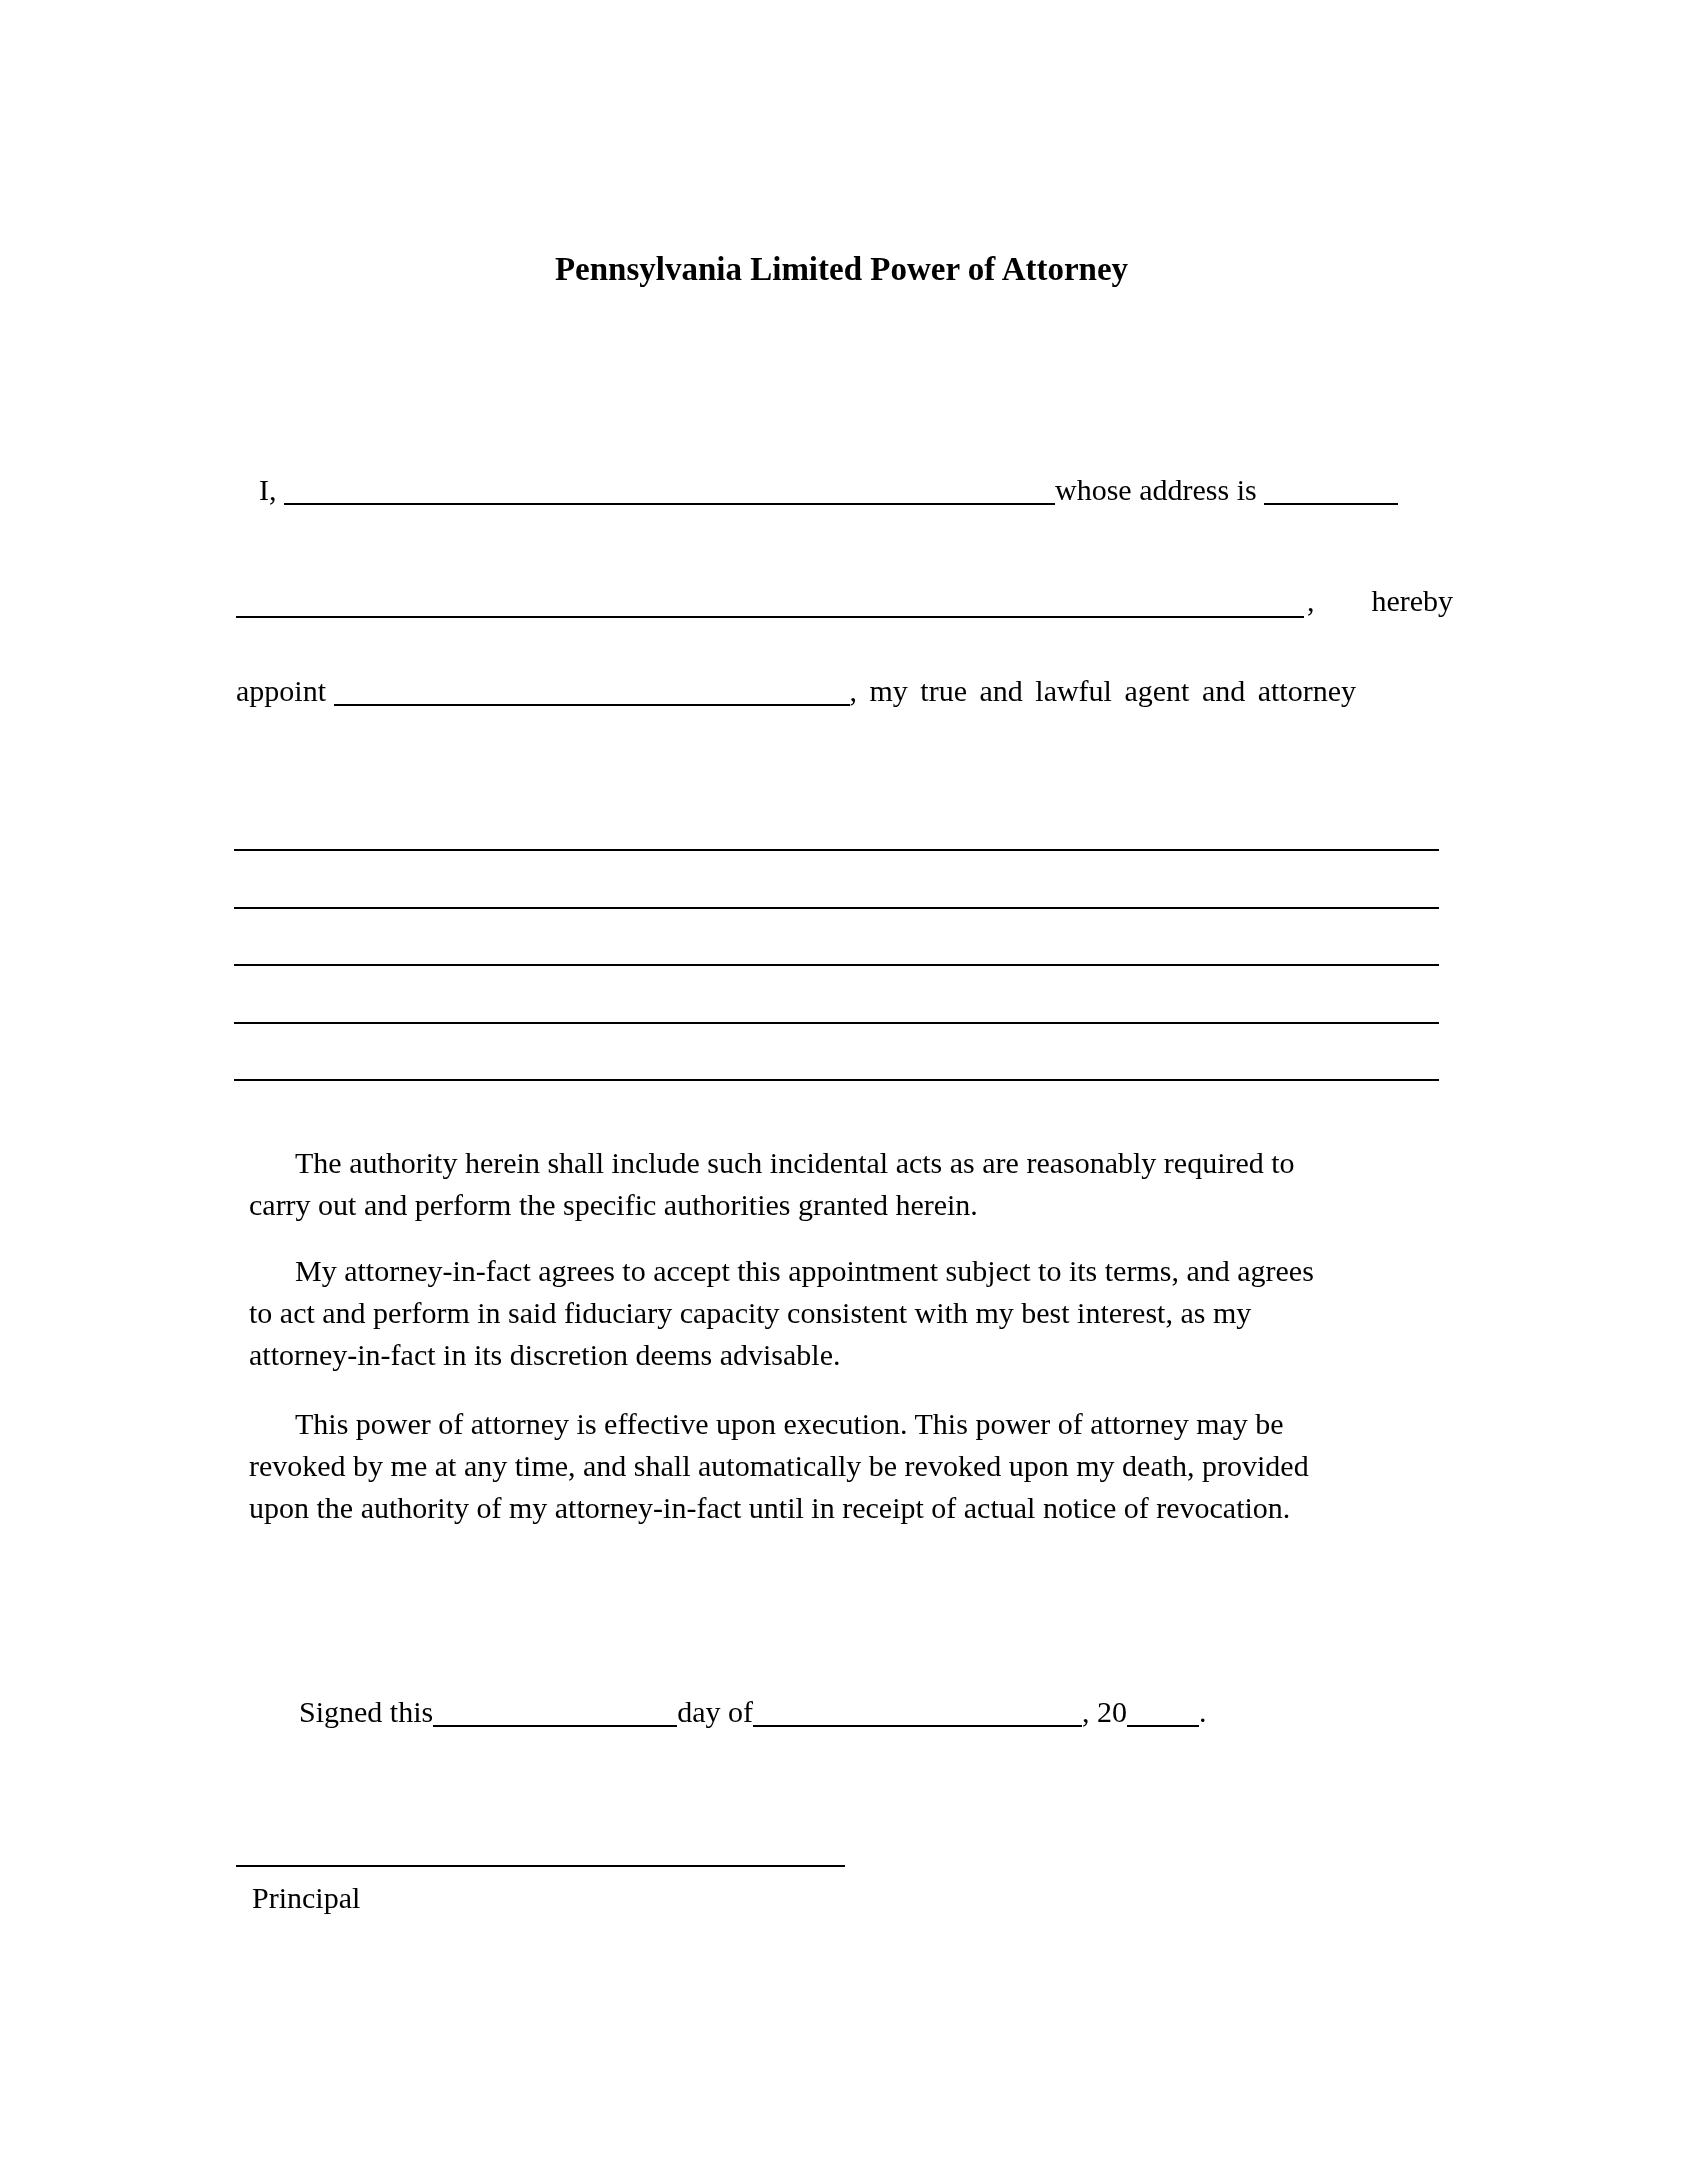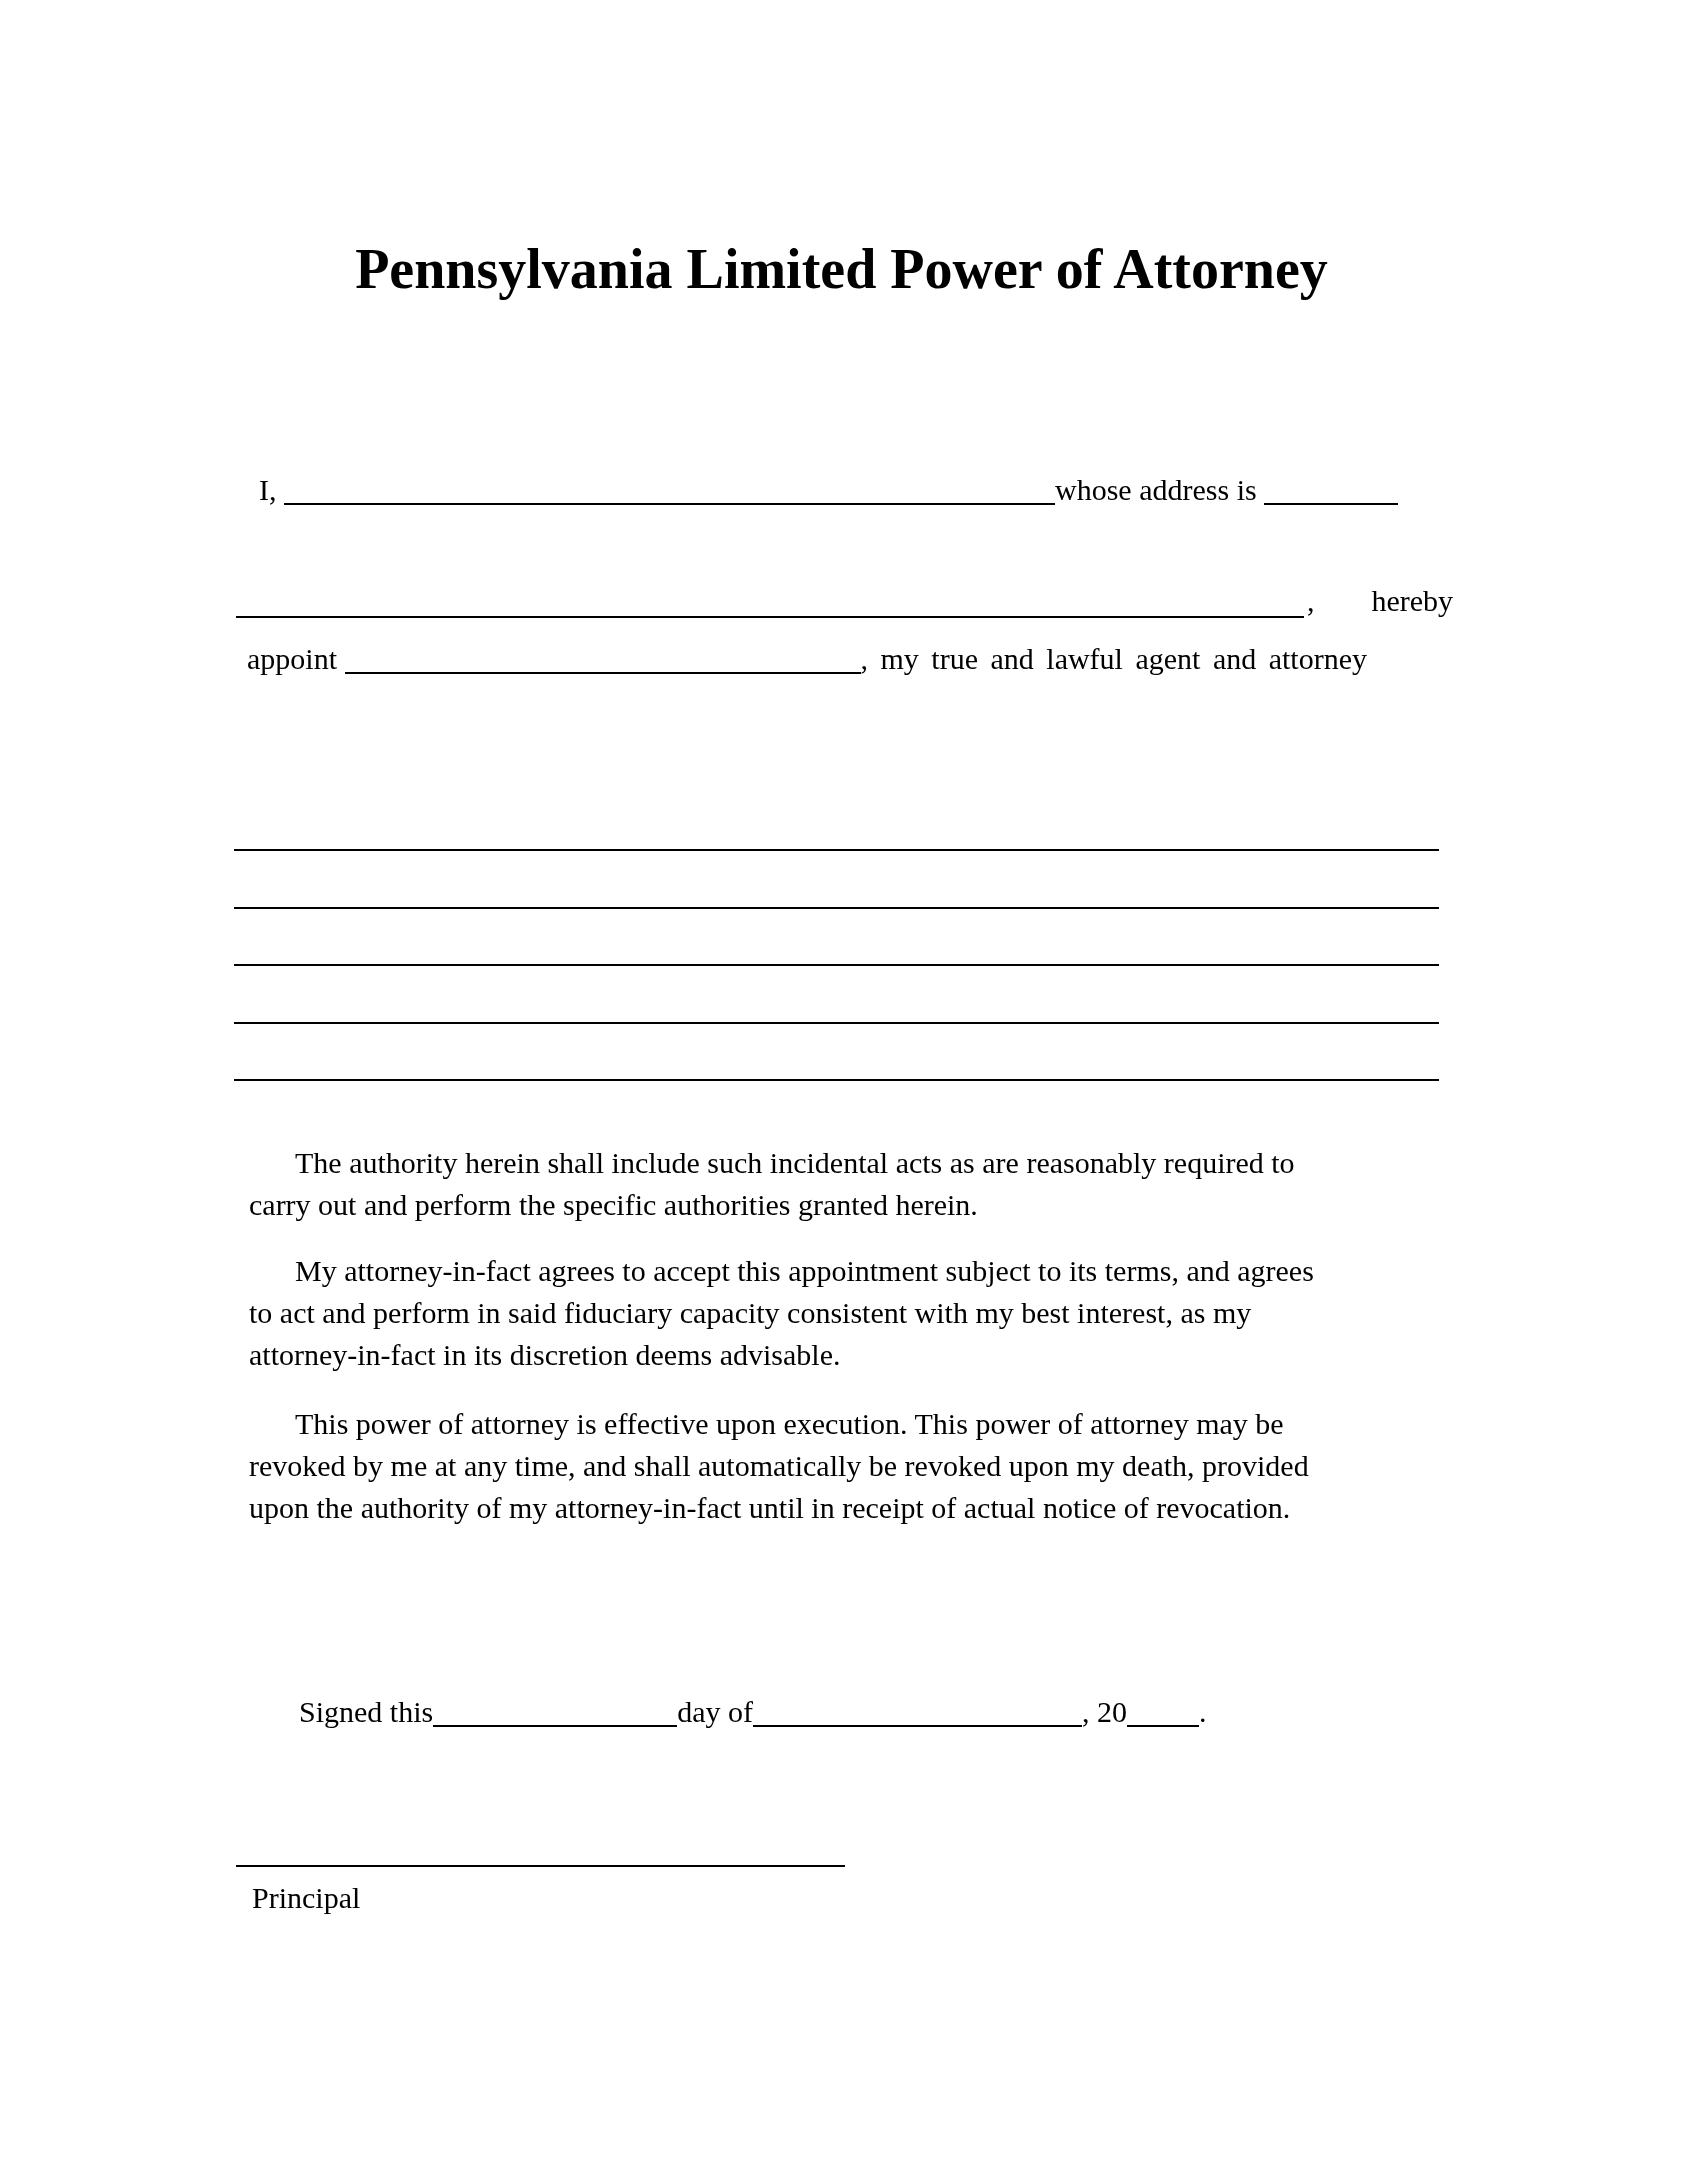--- a/index.html
+++ b/index.html
@@ -6,21 +6,21 @@
   .page{
     position:relative;
     width:1683px;height:2178px;
     background:#ffffff;color:#000000;
     font-family:"Liberation Serif","DejaVu Serif",serif;
     font-size:30px;
     overflow:hidden;
   }
   .doc-title{
     position:absolute;top:244px;left:0;width:100%;
-    text-align:center;font-weight:bold;font-size:56px;line-height:51px;
+    text-align:center;font-weight:bold;font-size:33px;line-height:51px;
   }
   .row{
     position:absolute;left:236px;width:1220px;height:57px;
     line-height:57px;white-space:nowrap;
   }
   .blank{
     display:inline-block;height:30px;
     border-bottom:2px solid #000;
     vertical-align:-5px;
   }
@@ -50,21 +50,21 @@
   <div class="doc-title">Pennsylvania Limited Power of Attorney</div>
 
   <div class="row" style="top:461px;margin-left:23px;"><span>I,</span> <span class="blank" style="width:771px;"></span><span>whose address is</span> <span class="blank" style="width:134px;"></span></div>
 
   <div class="row" style="top:572px;">
     <span class="blank-abs" style="left:0;top:44px;width:1068px;"></span>
     <span class="abs-span" style="left:1071px;">,</span>
     <span class="abs-span" style="right:3px;">hereby</span>
   </div>
 
-  <div class="row" style="top:630px;margin-left:11px;"><span>appoint</span> <span class="blank" style="width:516px;"></span><span class="stretch">, my true and lawful agent and attorney</span></div>
+  <div class="row" style="top:662px;"><span>appoint</span> <span class="blank" style="width:516px;"></span><span class="stretch">, my true and lawful agent and attorney</span></div>
 
 
   <div class="rule" style="top:849px;"></div>
   <div class="rule" style="top:907px;"></div>
   <div class="rule" style="top:964px;"></div>
   <div class="rule" style="top:1022px;"></div>
   <div class="rule" style="top:1079px;"></div>
 
   <div class="para" style="top:1142px;">
     <div class="line indent">The authority herein shall include such incidental acts as are reasonably required to</div>

